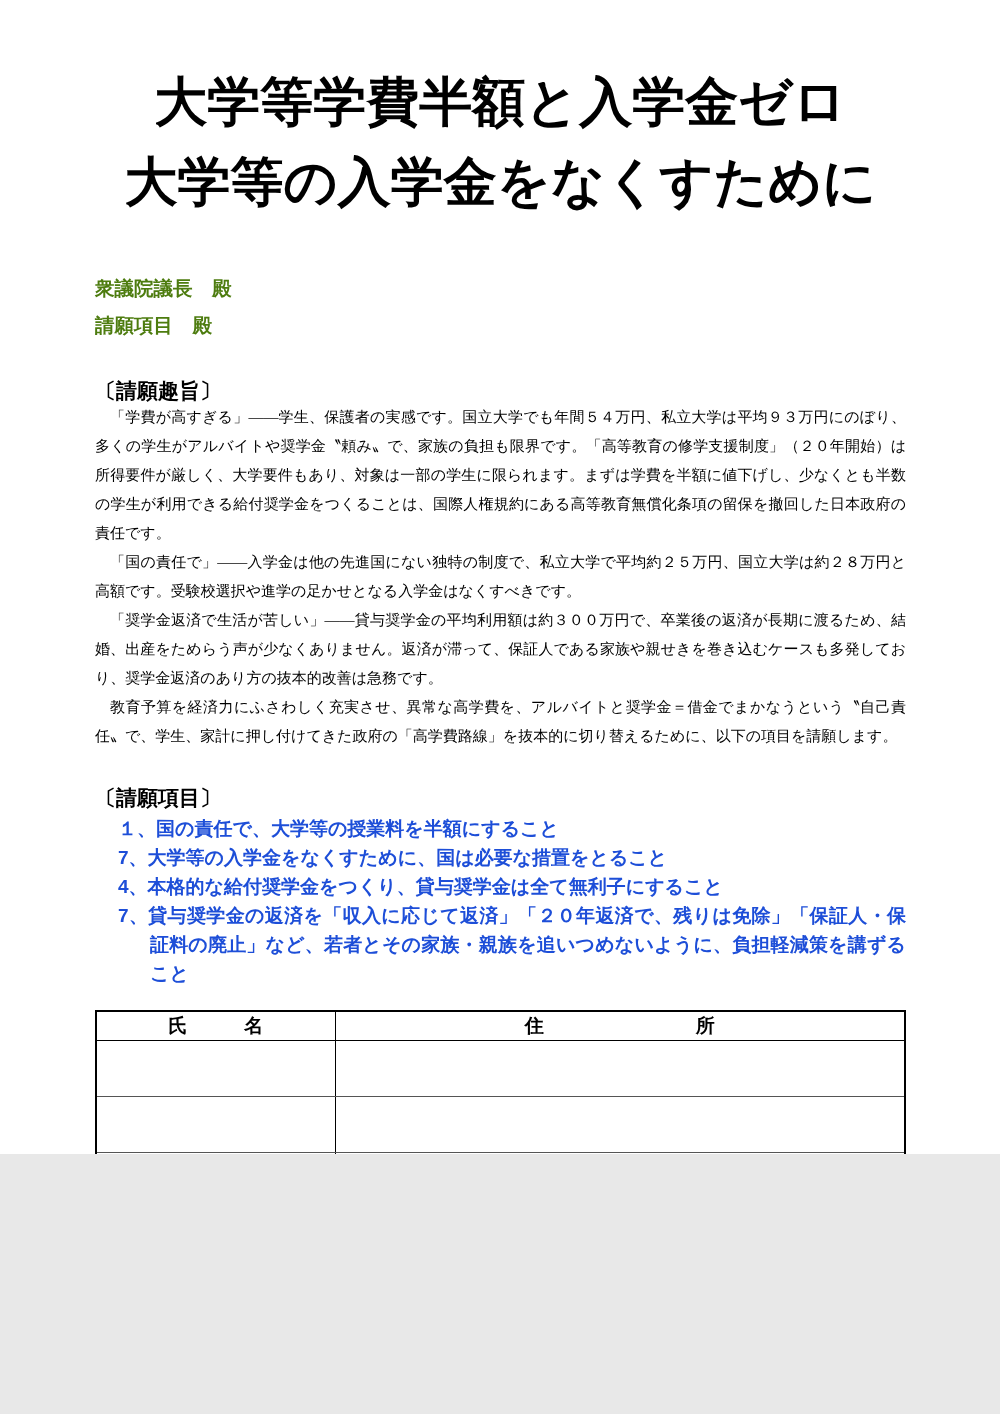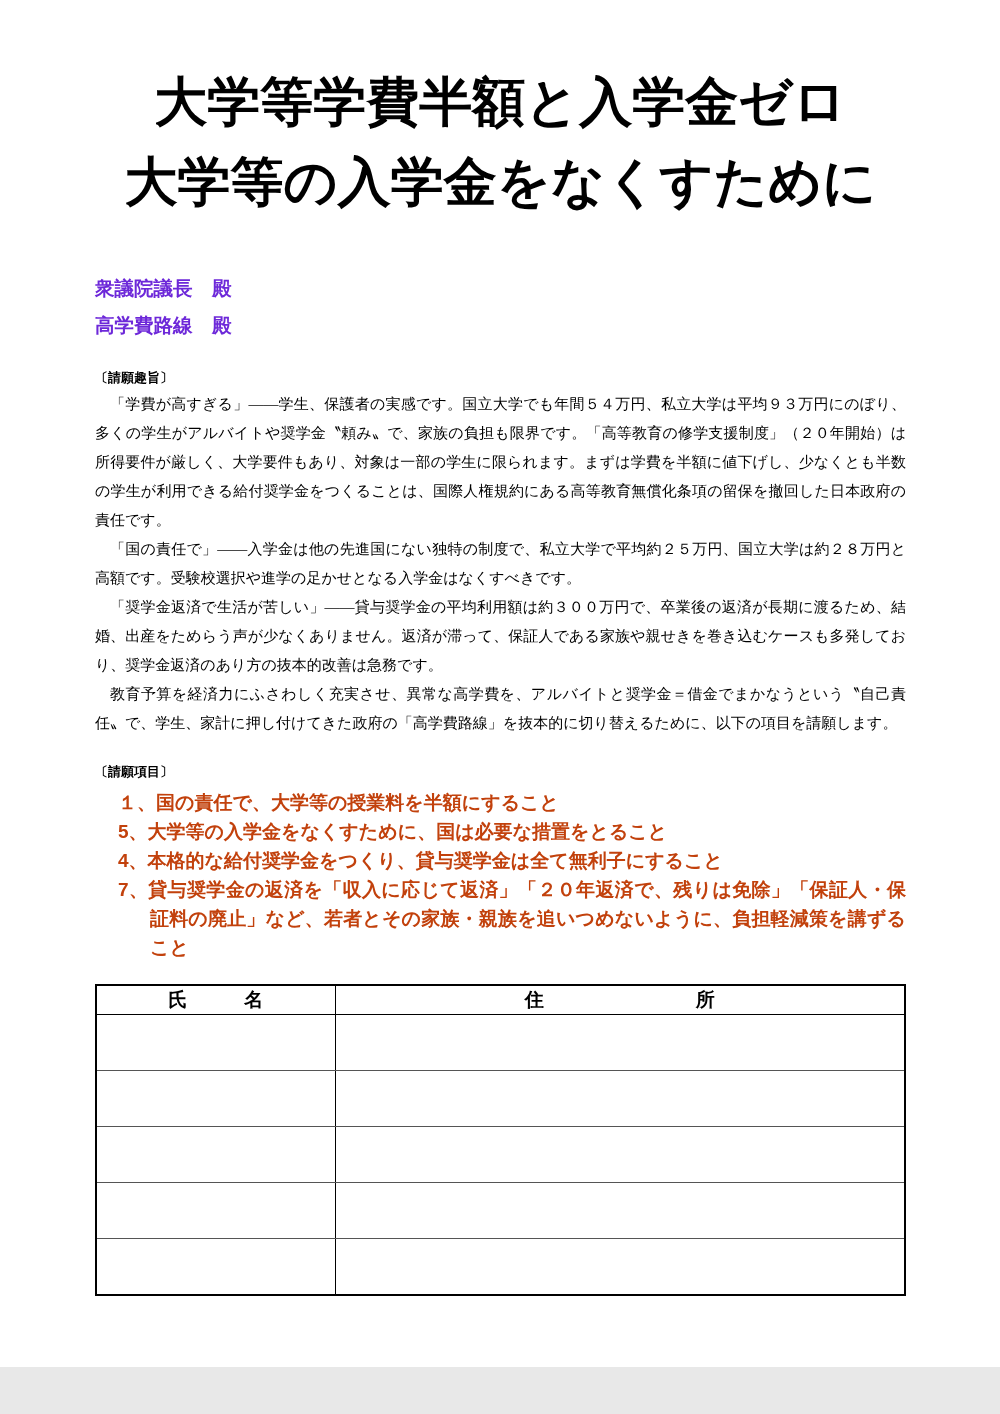--- a/index.html
+++ b/index.html
@@ -1,19 +1,19 @@
 <!DOCTYPE html>
 <html lang="ja"><head>
 <meta charset="utf-8">
 <style>
   html,body { margin:0; padding:0; background:#e8e8e8; }
   .page {
     position: relative;
     width: 1000px;
-    height: 1367px;
+    height: 1154px;
     margin: 0 auto;
     background: #ffffff;
     color: #111;
     font-family: "Liberation Sans", sans-serif;
     overflow: hidden;
   }
   .content {
     padding: 0 94px 0 95px; 
   }
   
@@ -26,27 +26,27 @@
     line-height: 80px;
     letter-spacing: 0px;
     color: #000;
   }
   
   .addressees {
     margin-top: 48px;
     font-weight: 700;
     font-size: 19.5px;
     line-height: 37px;
-    color: #6d28d9;
+    color: #4d7c0f;
   }
   
   .section-heading {
-    margin-top: 22px;
+    margin-top: 35px;
     font-weight: 700;
-    font-size: 13px;
+    font-size: 21px;
     line-height: 24px;
     color: #000;
   }
   
   .purpose-body {
     font-family: "Liberation Serif", serif;
     font-size: 15px;
     line-height: 29px;
     text-align: justify;
     color: #000;
@@ -54,21 +54,21 @@
   .purpose-body p {
     margin: 0;
     text-indent: 1em;
   }
   
   .petition-list {
     margin-top: 4px;
     font-weight: 700;
     font-size: 19px;
     line-height: 29px;
-    color: #c2410c;
+    color: #1d4ed8;
   }
   .petition-item {
     padding-left: 55px;
     text-indent: -32px;
     text-align: justify;
   }
   
   .signature-table {
     margin-top: 22px;
     width: 811px;
@@ -103,37 +103,37 @@
 <div class="page">
   <div class="content">
 
     <h1 class="doc-title">
       <div>大学等学費半額と入学金ゼロ</div>
       <div>大学等の入学金をなくすために</div>
     </h1>
 
     <div class="addressees">
       <div>衆議院議長　殿</div>
-      <div>高学費路線　殿</div>
+      <div>請願項目　殿</div>
     </div>
 
     <div class="section-heading">〔請願趣旨〕</div>
 
     <div class="purpose-body">
       <p>「学費が高すぎる」――学生、保護者の実感です。国立大学でも年間５４万円、私立大学は平均９３万円にのぼり、多くの学生がアルバイトや奨学金〝頼み〟で、家族の負担も限界です。「高等教育の修学支援制度」（２０年開始）は所得要件が厳しく、大学要件もあり、対象は一部の学生に限られます。まずは学費を半額に値下げし、少なくとも半数の学生が利用できる給付奨学金をつくることは、国際人権規約にある高等教育無償化条項の留保を撤回した日本政府の責任です。</p>
       <p>「国の責任で」――入学金は他の先進国にない独特の制度で、私立大学で平均約２５万円、国立大学は約２８万円と高額です。受験校選択や進学の足かせとなる入学金はなくすべきです。</p>
       <p>「奨学金返済で生活が苦しい」――貸与奨学金の平均利用額は約３００万円で、卒業後の返済が長期に渡るため、結婚、出産をためらう声が少なくありません。返済が滞って、保証人である家族や親せきを巻き込むケースも多発しており、奨学金返済のあり方の抜本的改善は急務です。</p>
       <p>教育予算を経済力にふさわしく充実させ、異常な高学費を、アルバイトと奨学金＝借金でまかなうという〝自己責任〟で、学生、家計に押し付けてきた政府の「高学費路線」を抜本的に切り替えるために、以下の項目を請願します。</p>
     </div>
 
     <div class="section-heading">〔請願項目〕</div>
 
     <div class="petition-list">
       <div class="petition-item">１、国の責任で、大学等の授業料を半額にすること</div>
-      <div class="petition-item">5、大学等の入学金をなくすために、国は必要な措置をとること</div>
+      <div class="petition-item">7、大学等の入学金をなくすために、国は必要な措置をとること</div>
       <div class="petition-item">4、本格的な給付奨学金をつくり、貸与奨学金は全て無利子にすること</div>
       <div class="petition-item">7、貸与奨学金の返済を「収入に応じて返済」「２０年返済で、残りは免除」「保証人・保証料の廃止」など、若者とその家族・親族を追いつめないように、負担軽減策を講ずること</div>
     </div>
 
     <table class="signature-table">
       <colgroup>
         <col class="col-name">
         <col>
       </colgroup>
       <thead>

